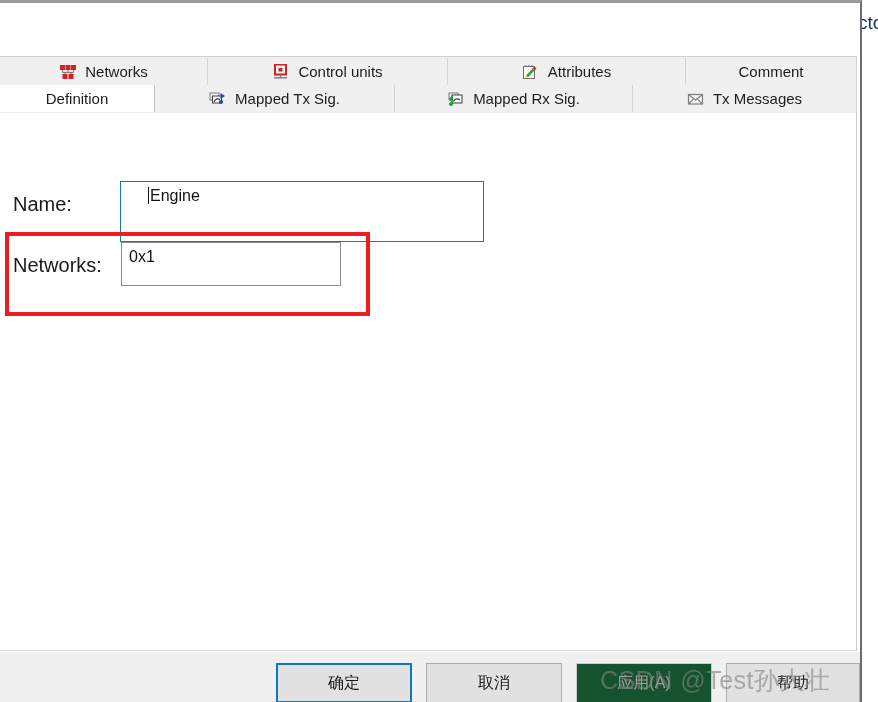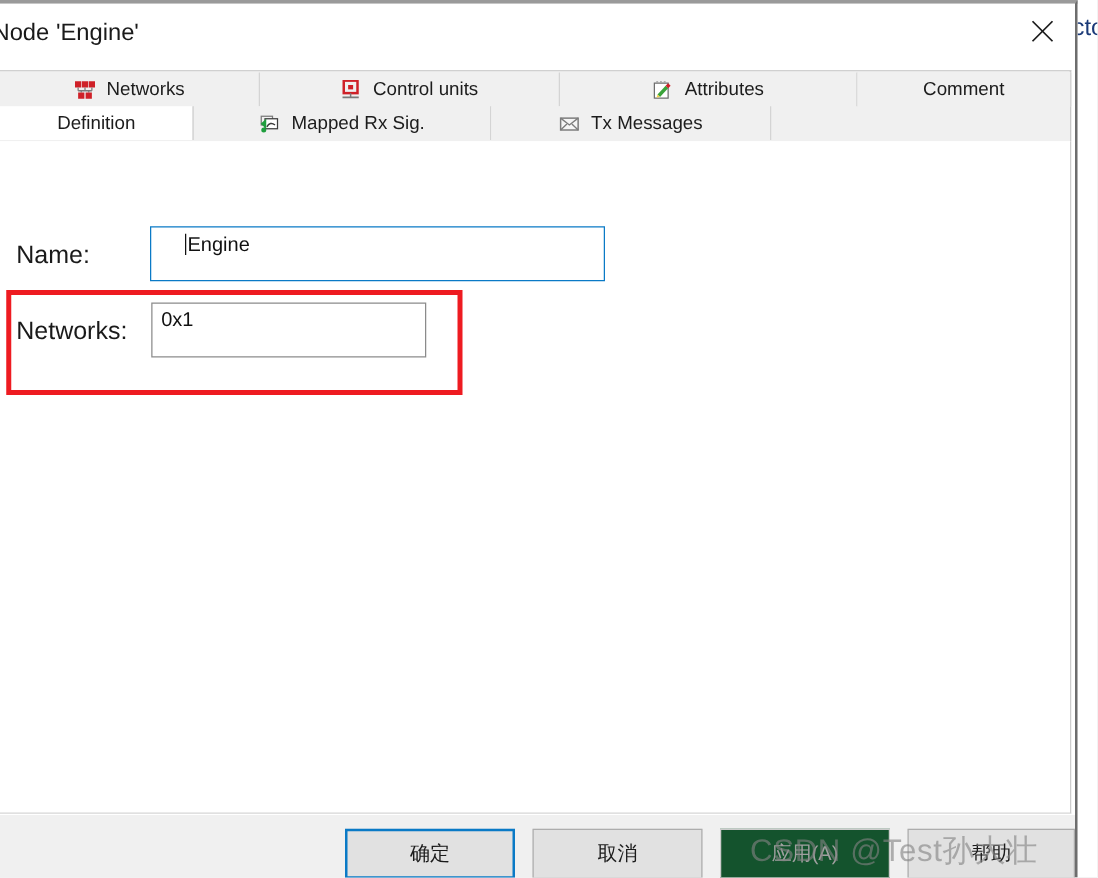--- a/index.html
+++ b/index.html
@@ -226,29 +226,20 @@
 <body>
 
 <div id="screen">
 
   <div class="bg-window">
     <div class="bg-window-text">cto</div>
   </div>
 
   <div class="dialog">
 
-    <div class="titlebar">
-      <div class="dialog-title">Node 'Engine'</div>
-      <div class="close-btn">
-        <svg width="18" height="18" viewBox="0 0 18 18" aria-hidden="true">
-          <line x1="1" y1="1" x2="17" y2="17" stroke="#1a1a1a" stroke-width="1.4"></line>
-          <line x1="17" y1="1" x2="1" y2="17" stroke="#1a1a1a" stroke-width="1.4"></line>
-        </svg>
-      </div>
-    </div>
 
     <div class="tabstrip">
 
       <div class="tabrow row1">
 
         <div class="tab t-w1">
           <span class="ticon">
             <svg width="18" height="16" viewBox="0 0 18 16">
               <rect x="1" y="1" width="5" height="5" fill="#cf2128"></rect>
               <rect x="6.5" y="1" width="5" height="5" fill="#cf2128"></rect>
@@ -295,20 +286,32 @@
           <span>Comment</span>
         </div>
       </div>
 
       <div class="tabrow row2">
 
         <div class="tab r2-w1 active">
           <span>Definition</span>
         </div>
 
+        <div class="tab r2-w2">
+          <span class="ticon">
+            <svg width="18" height="16" viewBox="0 0 18 16">
+              <rect x="1" y="2" width="9" height="7" fill="#f2f2f2" stroke="#7a7a7a" stroke-width="1"></rect>
+              <rect x="3.5" y="5" width="9" height="7" fill="#ffffff" stroke="#3c3c3c" stroke-width="1"></rect>
+              <path d="M5 11 C6.5 7.5, 9 7, 11 9" fill="none" stroke="#3c3c3c" stroke-width="1.2"></path>
+              <path d="M11.5 2 L16 5 L11.5 8 Z" fill="#2a44a8"></path>
+              <circle cx="12" cy="11" r="2" fill="#2a44a8"></circle>
+            </svg>
+          </span>
+          <span>Mapped Tx Sig.</span>
+        </div>
 
         <div class="tab r2-w3">
           <span class="ticon">
             <svg width="18" height="16" viewBox="0 0 18 16">
               <rect x="2" y="2" width="9" height="7" fill="#f2f2f2" stroke="#7a7a7a" stroke-width="1"></rect>
               <rect x="5" y="4" width="10" height="8" fill="#ffffff" stroke="#3c3c3c" stroke-width="1"></rect>
               <path d="M6.5 10.5 C8 7.5, 10.5 7, 13 9" fill="none" stroke="#3c3c3c" stroke-width="1.2"></path>
               <path d="M6 4 L1.5 8 L6 12 Z" fill="#1f9e3e"></path>
               <circle cx="4" cy="13" r="2" fill="#1f9e3e"></circle>
             </svg>
@@ -326,21 +329,21 @@
           </span>
           <span>Tx Messages</span>
         </div>
       </div>
     </div>
 
     <div class="content">
 
       <div class="field-row">
         <div class="field-label" style="left:13px; top:80px;">Name:</div>
-        <div class="textbox focused" style="left:120px; top:68px; width:364px; height:44px;padding-left:27px;">
+        <div class="textbox focused" style="left:120px; top:68px; width:364px; height:61px;padding-left:27px;">
           <span class="caret"></span><span>Engine</span>
         </div>
       </div>
 
       <div class="field-row">
         <div class="field-label" style="left:13px; top:141px;">Networks:</div>
         <div class="textbox normal" style="left:121px; top:129px; width:220px; height:44px;">
           <span>0x1</span>
         </div>
       </div>

